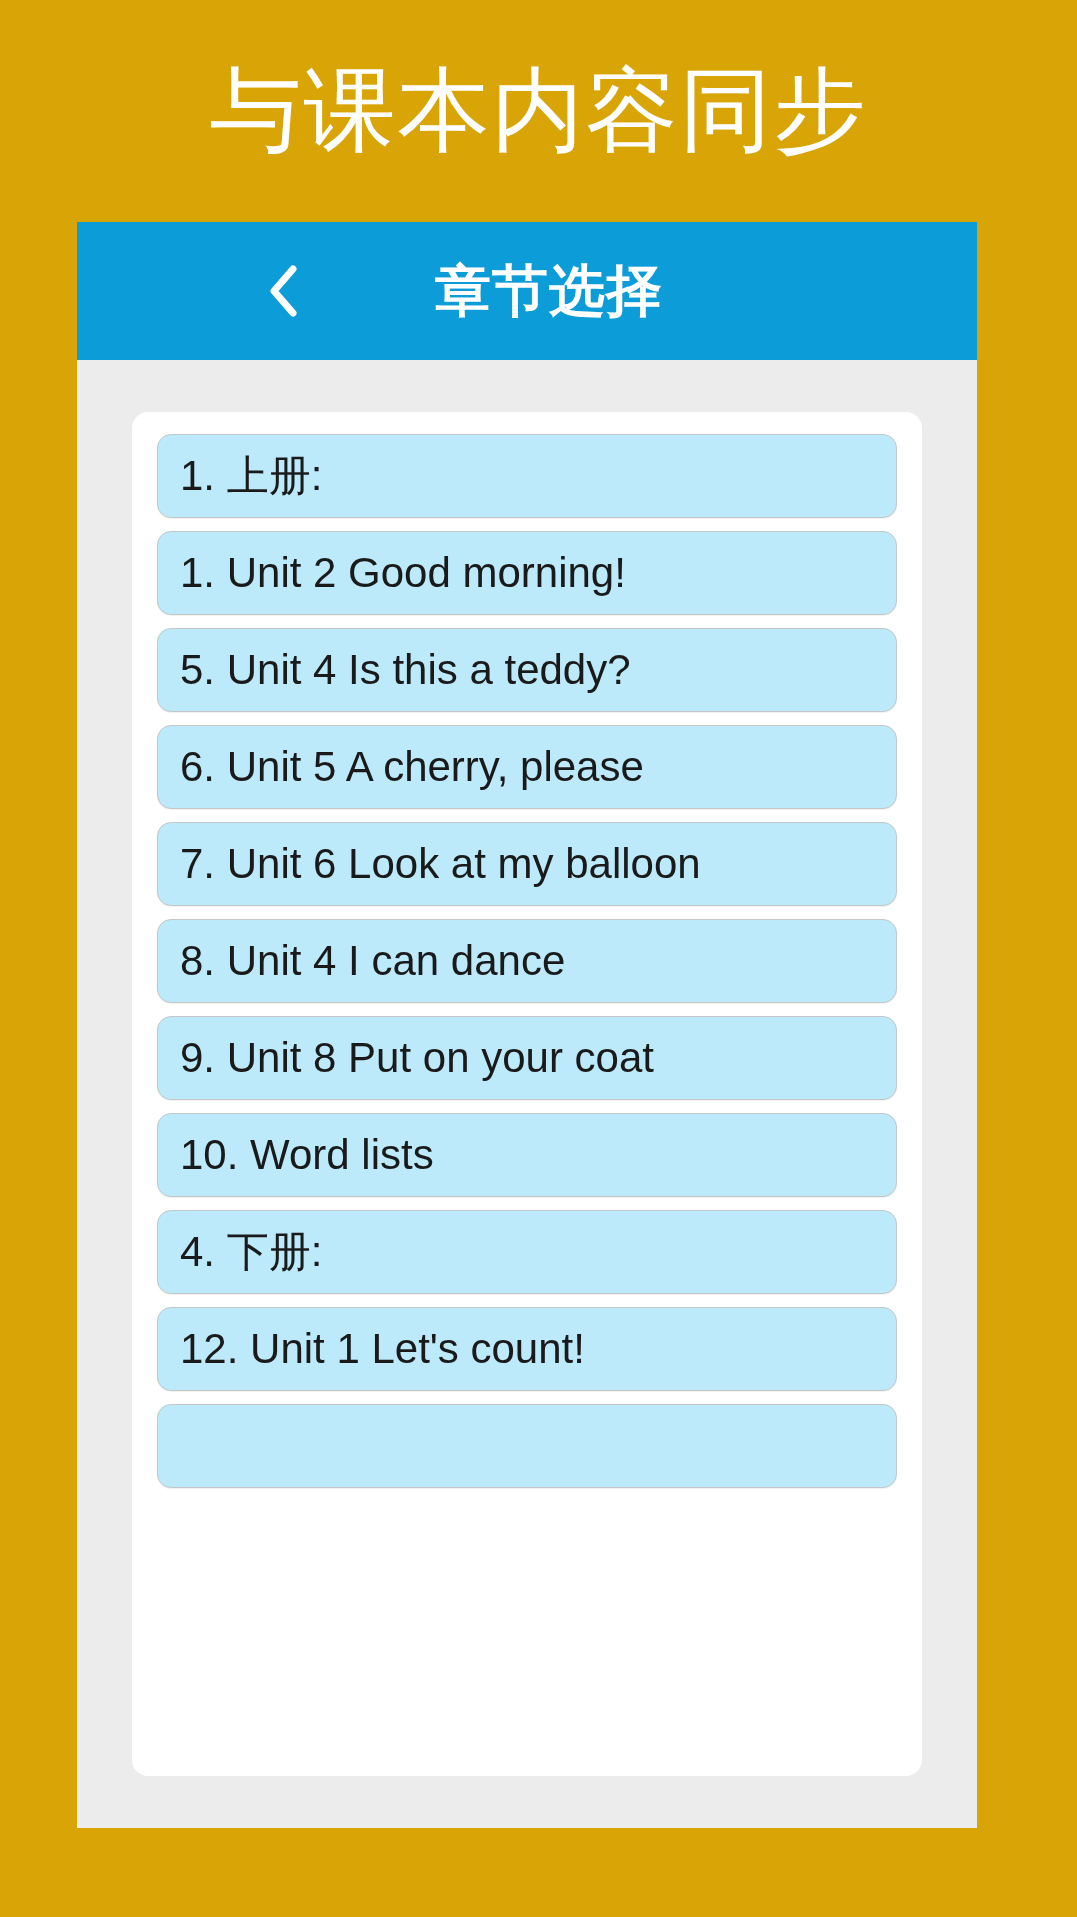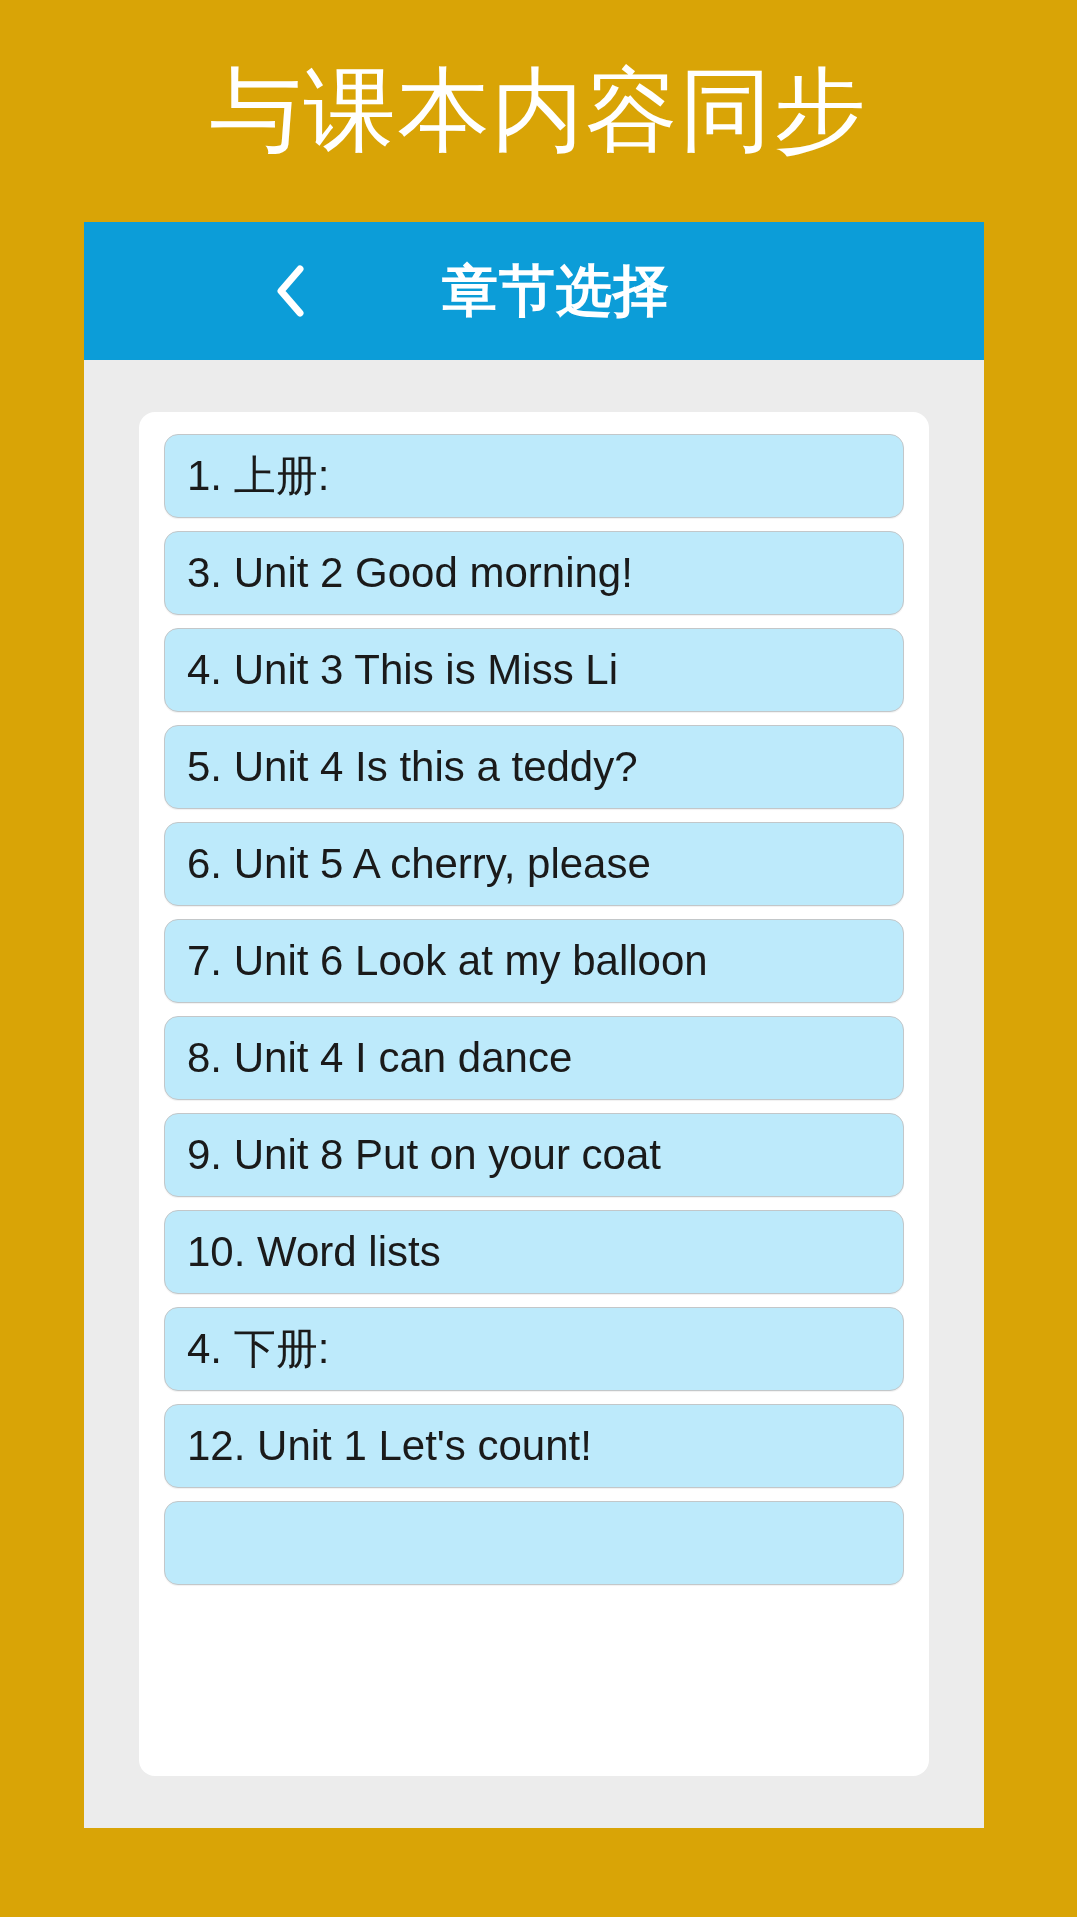--- a/index.html
+++ b/index.html
@@ -26,21 +26,21 @@
     font-size: 92px;
     line-height: 110px;
     letter-spacing: 2px;
     font-weight: 400;
     white-space: nowrap;
   }
 
   
   .app-frame {
     position: absolute;
-    left: 84px;
+    left: 77px;
     top: 222px;
     width: 900px;
     height: 1606px;
     background: #bef264;
     overflow: hidden;
   }
 
   
   .app-bar {
     position: relative;
@@ -138,26 +138,23 @@
   <div class="content-area">
     <div class="chapter-card">
       <div class="chapter-list">
 
         <div class="chapter-item">
           <span class="chapter-item-label">1. 上册:</span>
         </div>
 
 
         <div class="chapter-item">
-          <span class="chapter-item-label">3. Unit 2 Good morning!</span>
+          <span class="chapter-item-label">1. Unit 2 Good morning!</span>
         </div>
 
-        <div class="chapter-item">
-          <span class="chapter-item-label">4. Unit 3 This is Miss Li</span>
-        </div>
 
         <div class="chapter-item">
           <span class="chapter-item-label">5. Unit 4 Is this a teddy?</span>
         </div>
 
         <div class="chapter-item">
           <span class="chapter-item-label">6. Unit 5 A cherry, please</span>
         </div>
 
         <div class="chapter-item">

